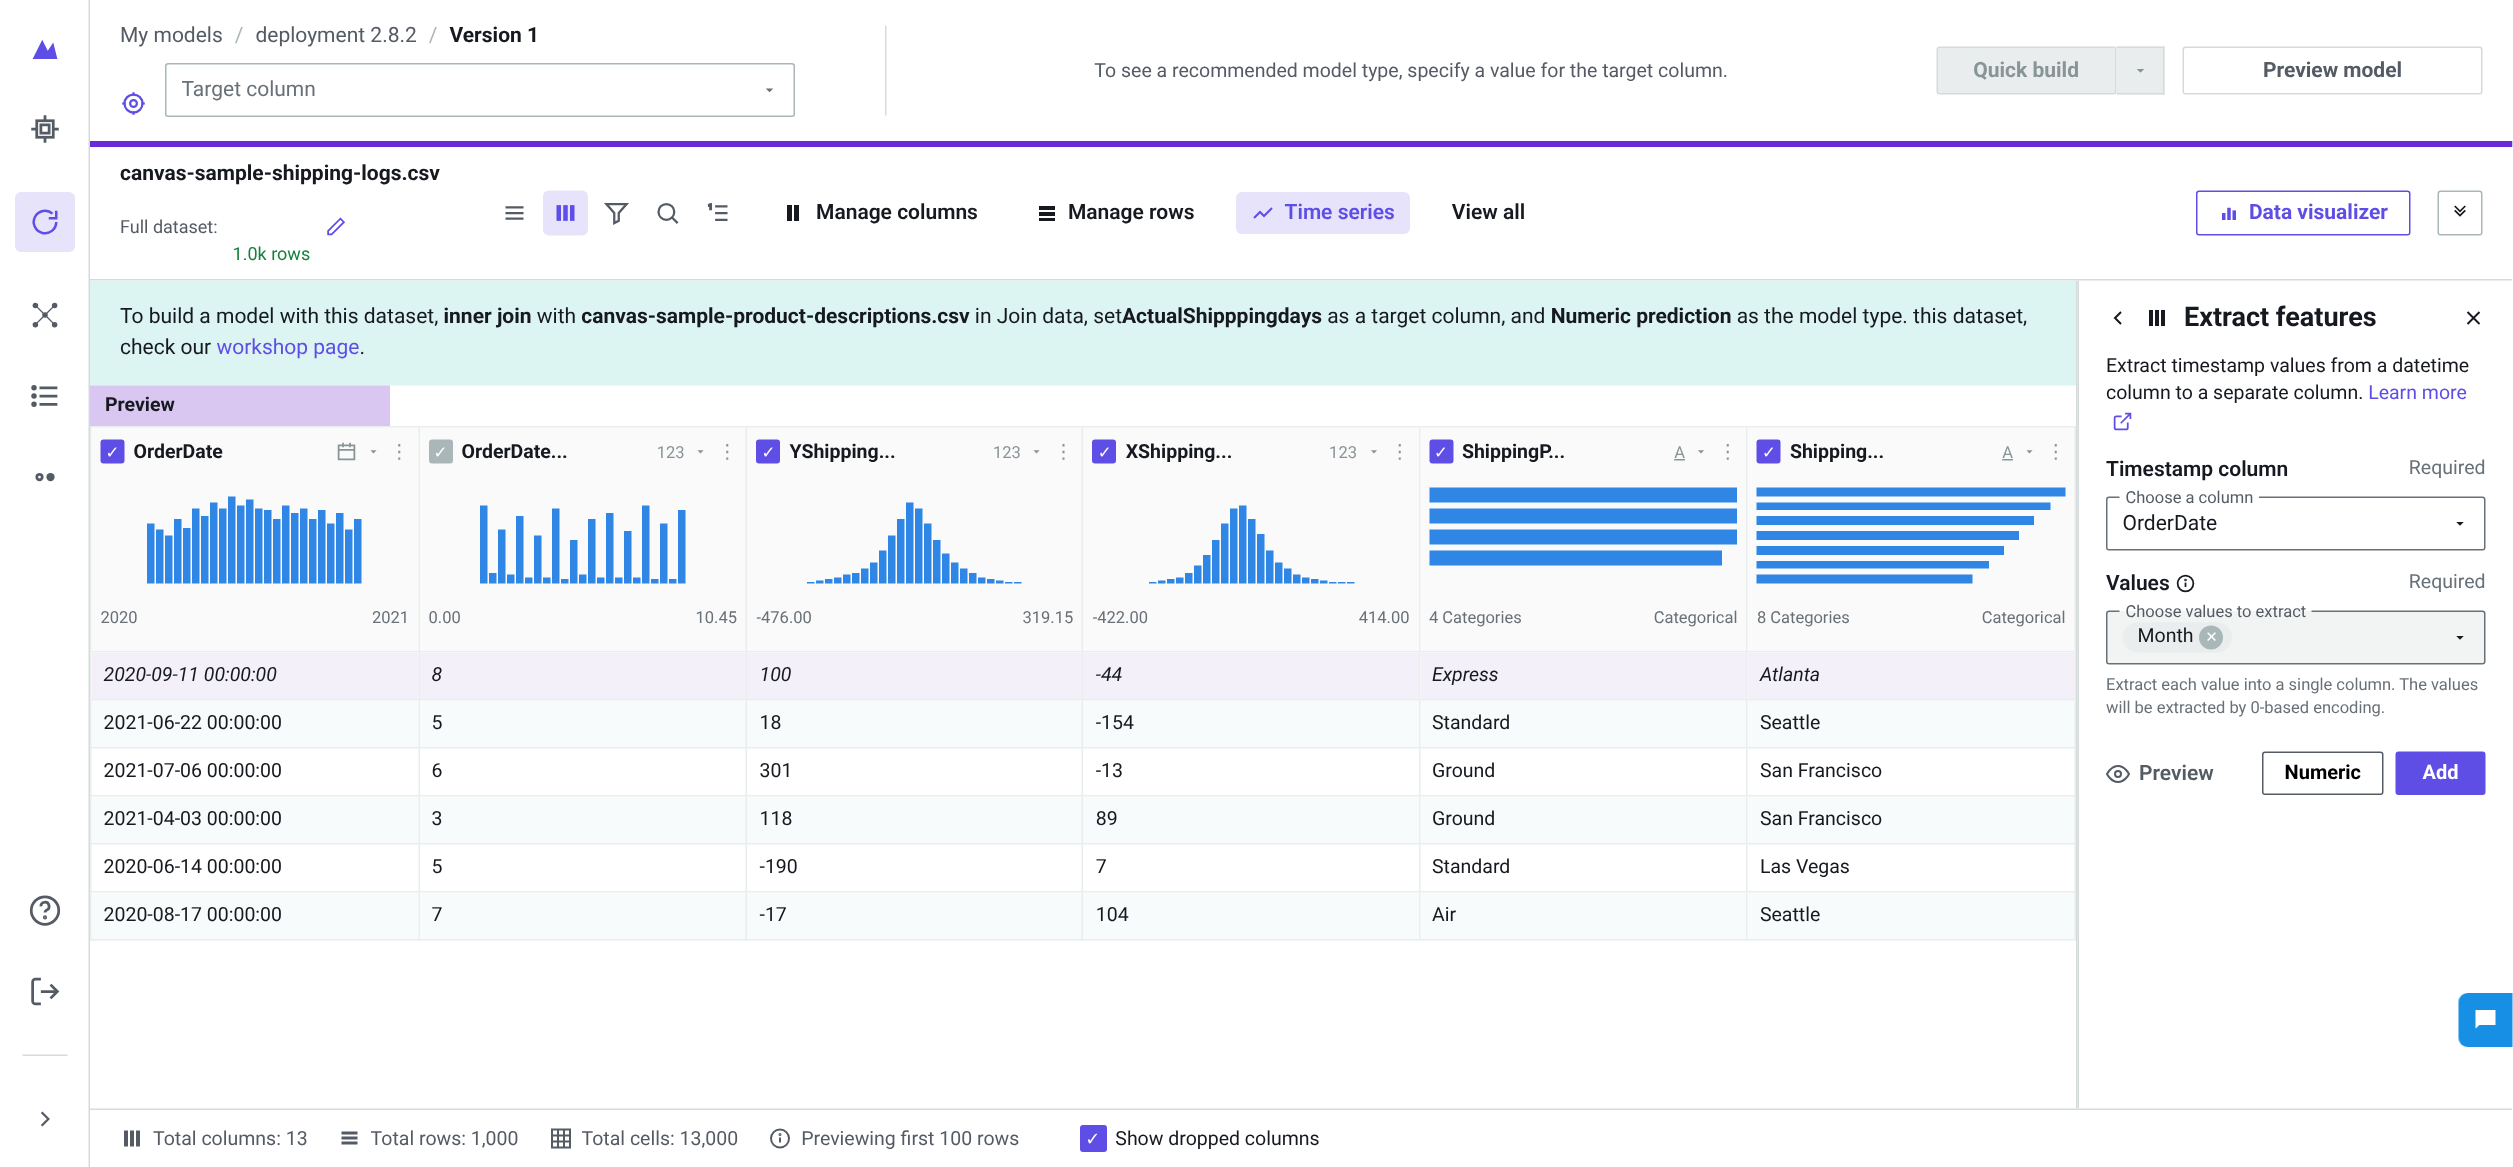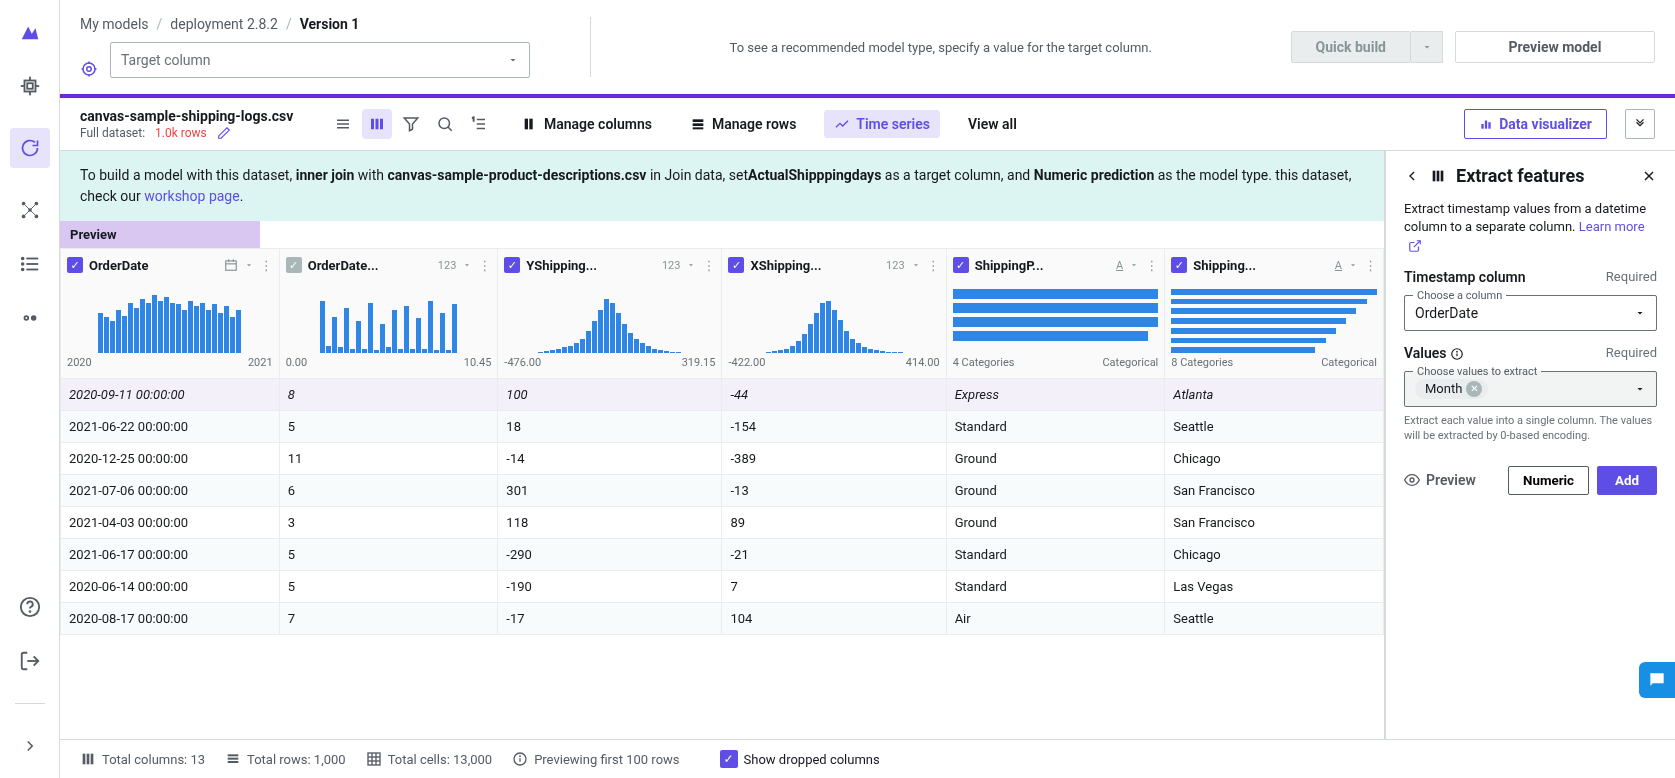--- a/index.html
+++ b/index.html
@@ -26,21 +26,21 @@
 .btn { height:32px; border:1px solid #545b64; border-radius:2px; background:#fff; padding:0 18px; display:flex; align-items:center; justify-content:center; font-weight:700; cursor:pointer; font-size:14px;}
 .btn.disabled { background:#eaeded; border-color:#d5dbdb; color:#879596; cursor:not-allowed; }
 .btn.split { padding:0 24px; }
 .btn-caret { height:32px; width:32px; border:1px solid #d5dbdb; border-left:none; background:#eaeded; display:flex; align-items:center; justify-content:center; color:#879596;}
 .btn.preview-model { width: 200px; color:#545b64; border-color:#d5dbdb; }
 
 .toolbar { display:flex; align-items:center; padding: 10px 20px; gap: 18px; border-bottom:1px solid #d5dbdb;}
 .dataset-block { flex:0 0 230px;}
 .dataset-name { font-weight:700; font-size:14px; }
 .dataset-sub { font-size:12px; color:#545b64; display:flex; gap:10px; align-items:center; margin-top:2px;}
-.dataset-sub a { color:#ef4444; text-decoration:none;}
+.dataset-sub a { color:#15803d; text-decoration:none;margin-top:36px;}
 .tool-icons { display:flex; align-items:center; gap:4px;}
 .tool-icon-btn { width:30px; height:30px; display:flex; align-items:center; justify-content:center; color:#545b64; border-radius:4px; cursor:pointer;}
 .tool-icon-btn.active { background:#e6e3fa; color:#5f4ee6; }
 .tool-text-btn { display:flex; align-items:center; gap:6px; padding: 6px 10px; color:#16191f; font-weight:600; cursor:pointer; border-radius: 4px;}
 .tool-text-btn.active { color:#5f4ee6; background:#e6e3fa;}
 .spacer { flex:1; }
 .data-viz-btn { border:1px solid #5f4ee6; color:#5f4ee6; border-radius:2px; padding: 6px 14px; display:flex; align-items:center; gap:6px; font-weight:700;}
 .caret-box { width:30px; height:30px; border:1px solid #aab7b8; border-radius:2px; display:flex; align-items:center; justify-content:center;}
 
 .banner { background:#dcf4f2; padding: 14px 20px; font-size:14px; color:#16191f; line-height:1.5;}
@@ -58,21 +58,21 @@
 table.data th, table.data td { border:1px solid #eaeded; text-align:left; padding: 8px 8px; font-size:13px; white-space:nowrap; overflow:hidden; text-overflow:ellipsis;}
 table.data th { background:#fafafa; font-weight:400; vertical-align:top; height: 130px; padding:0;}
 .col-header-top { display:flex; align-items:center; gap:6px; padding:8px 6px; }
 .cb { width:16px; height:16px; background:#5f4ee6; border-radius:2px; display:flex; align-items:center; justify-content:center; color:#fff; font-size:11px; flex:0 0 16px;}
 .cb.grey { background:#aab7b8;}
 .col-name { font-weight:700; flex:1; overflow:hidden; text-overflow:ellipsis; white-space:nowrap;}
 .col-type { color:#879596; font-size:11px; display:flex; align-items:center; gap:2px;}
 .col-menu { color:#879596; cursor:pointer;}
 .spark { height: 72px; padding: 0 6px; position:relative; display:flex; align-items:flex-end; gap:1px; justify-content: center;}
 .spark .bar { background:#2f86e5; width:5px; }
-.spark-labels { display:flex; justify-content:space-between; font-size:11px; color:#687078; padding: 3px 6px;}
+.spark-labels { display:flex; justify-content:space-between; font-size:11px; color:#687078; padding: 16px 6px;}
 tbody tr.preview-row td { background:#f4f0fa;font-style:italic; }
 tbody tr:nth-child(even):not(.preview-row) td { background:#f8fbfb;}
 
 .right-panel { width: 290px; padding: 14px 18px; display:flex; flex-direction:column; gap:14px; border-left:1px solid #d5dbdb; flex-shrink:0;}
 .panel-header { display:flex; align-items:center; gap:10px;}
 .panel-title { font-size:18px; font-weight:700; flex:1;}
 .panel-desc { font-size:13px; color:#16191f; line-height:1.4;}
 .panel-desc a {color:#5f4ee6; text-decoration:none;}
 .field-label-row { display:flex; justify-content:space-between; align-items:center; font-size:14px;}
 .field-label { font-weight:600;}
@@ -572,50 +572,34 @@
             </tr>
             <tr>
               <td>2021-06-22 00:00:00</td>
               <td>5</td>
               <td>18</td>
               <td>-154</td>
               <td>Standard</td>
               <td>Seattle</td>
             </tr>
             <tr>
-              <td>2020-12-25 00:00:00</td>
-              <td>11</td>
-              <td>-14</td>
-              <td>-389</td>
-              <td>Ground</td>
-              <td>Chicago</td>
-            </tr>
-            <tr>
               <td>2021-07-06 00:00:00</td>
               <td>6</td>
               <td>301</td>
               <td>-13</td>
               <td>Ground</td>
               <td>San Francisco</td>
             </tr>
             <tr>
               <td>2021-04-03 00:00:00</td>
               <td>3</td>
               <td>118</td>
               <td>89</td>
               <td>Ground</td>
               <td>San Francisco</td>
-            </tr>
-            <tr>
-              <td>2021-06-17 00:00:00</td>
-              <td>5</td>
-              <td>-290</td>
-              <td>-21</td>
-              <td>Standard</td>
-              <td>Chicago</td>
             </tr>
             <tr>
               <td>2020-06-14 00:00:00</td>
               <td>5</td>
               <td>-190</td>
               <td>7</td>
               <td>Standard</td>
               <td>Las Vegas</td>
             </tr>
             <tr>

